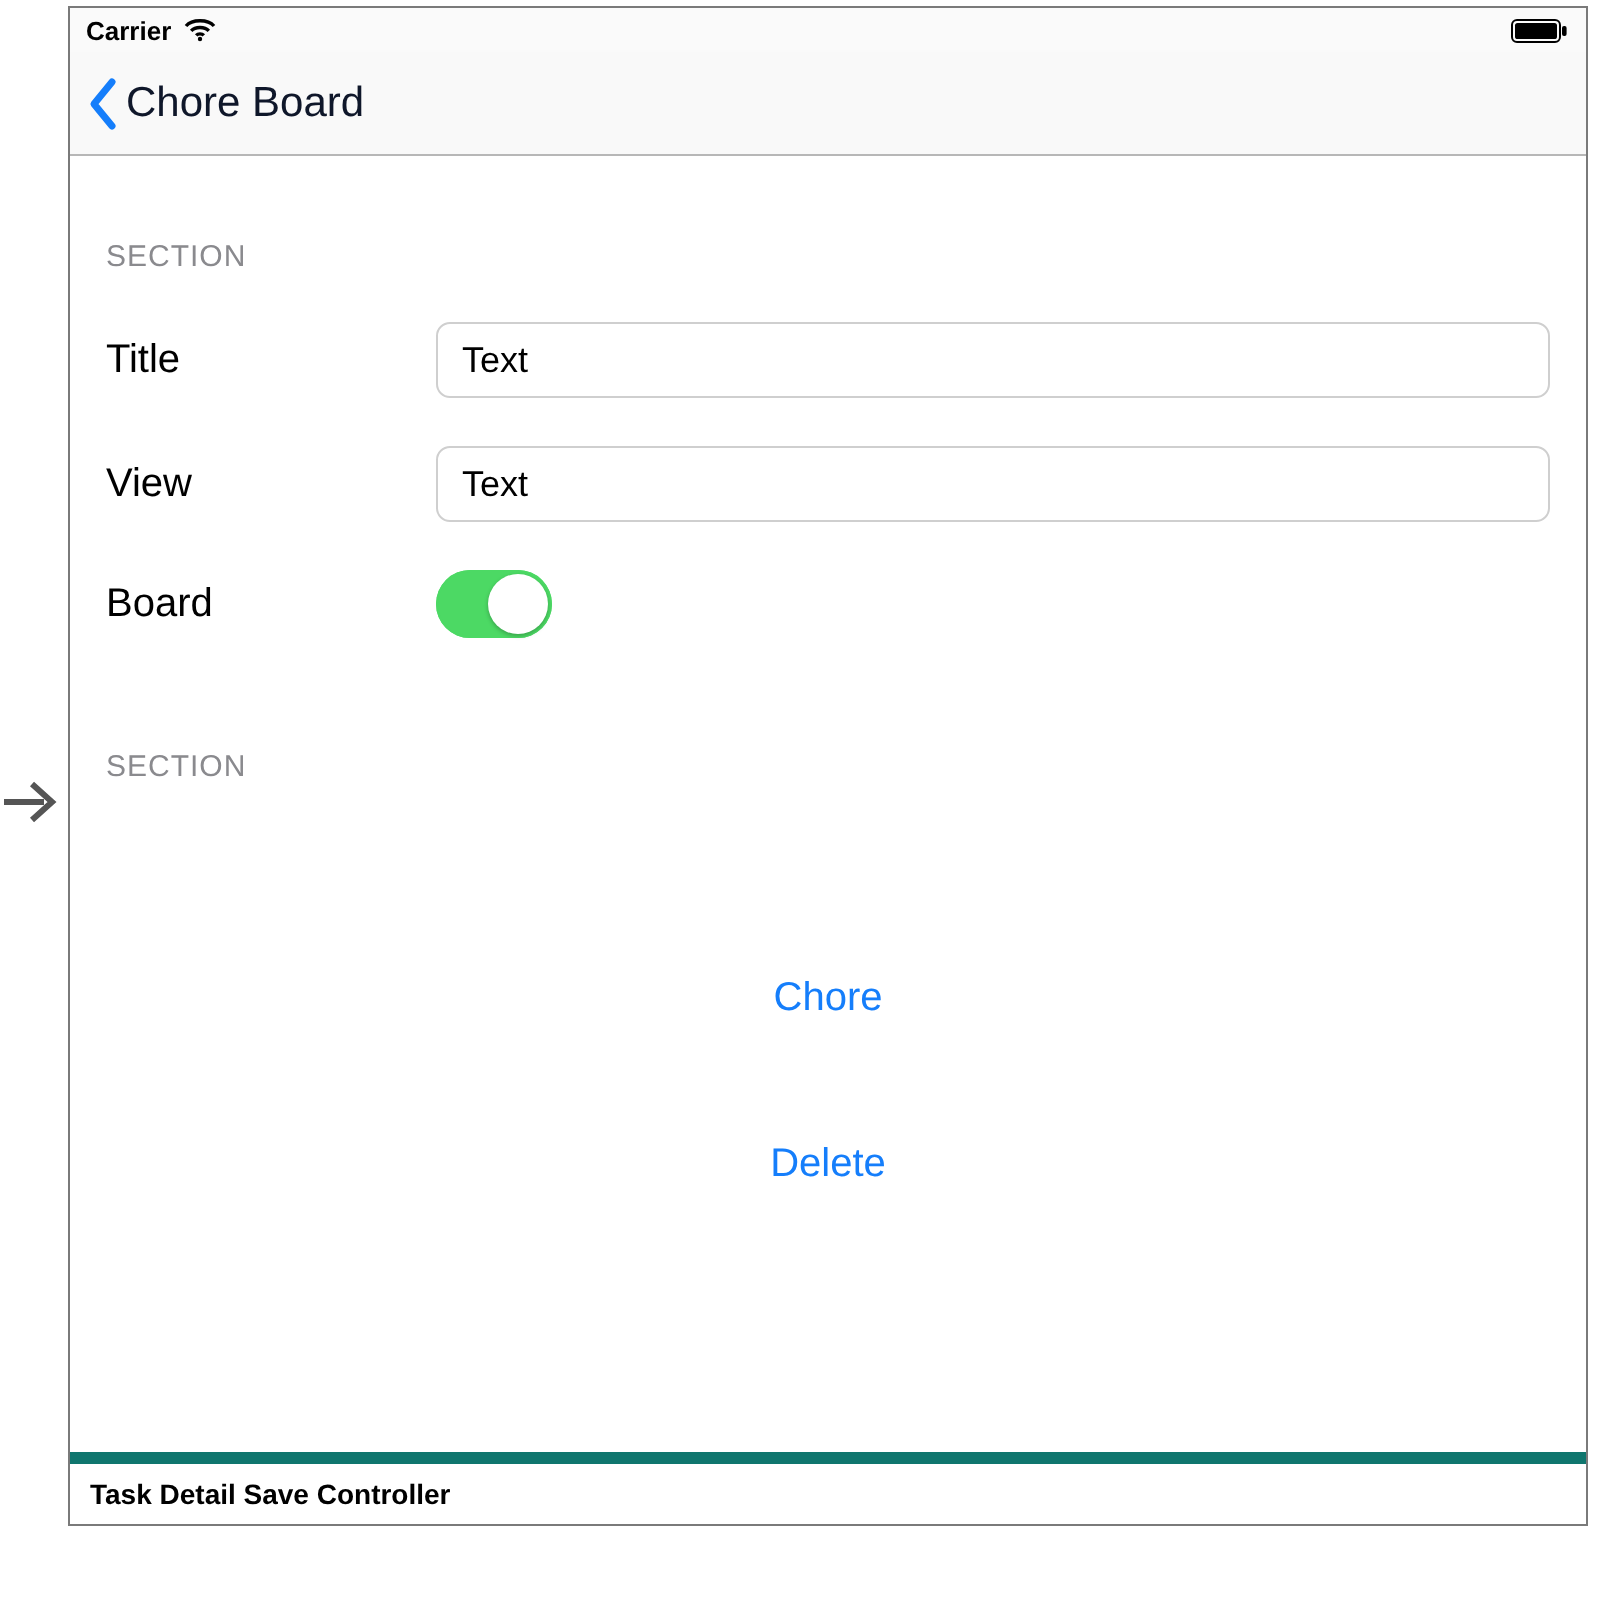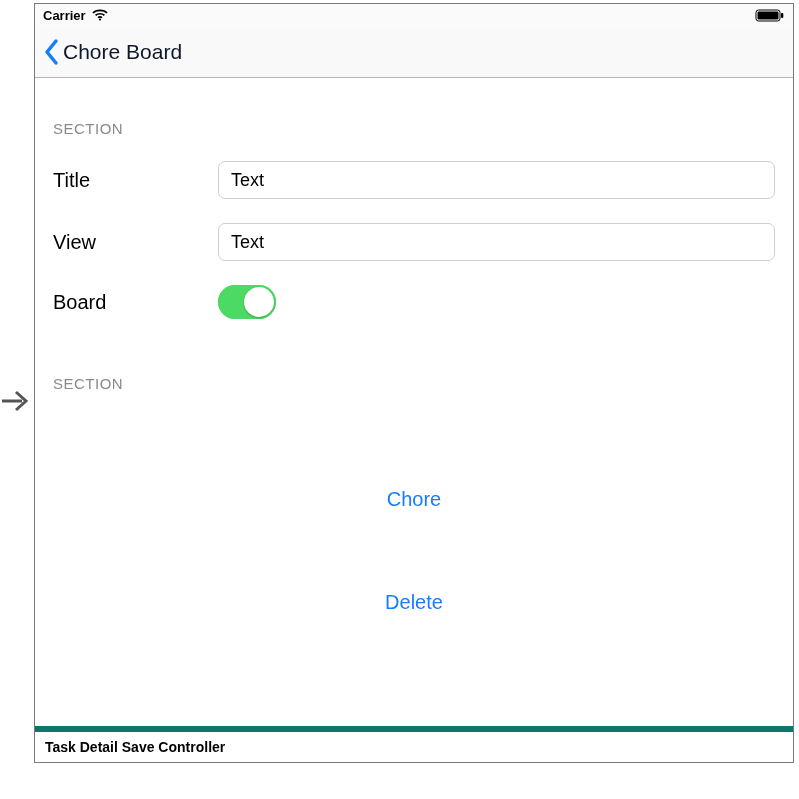--- a/index.html
+++ b/index.html
@@ -121,21 +121,21 @@
       width: 30px;
       height: 30px;
       border-radius: 50%;
       background: #fff;
       box-shadow: 0 1px 2px rgba(0,0,0,0.25);
     }
     .action-button {
       text-align: center;
       color: #157efb;
       font-size: 20px;
-      margin-top: 80px;
+      margin-top: 60px;
       cursor: pointer;
     }
     .action-button.save { margin-top: 96px; }
     .bottom-label {
       height: 30px;
       display: flex;
       align-items: center;
       padding: 0 10px;
       font-size: 14px;
       font-weight: 700;

